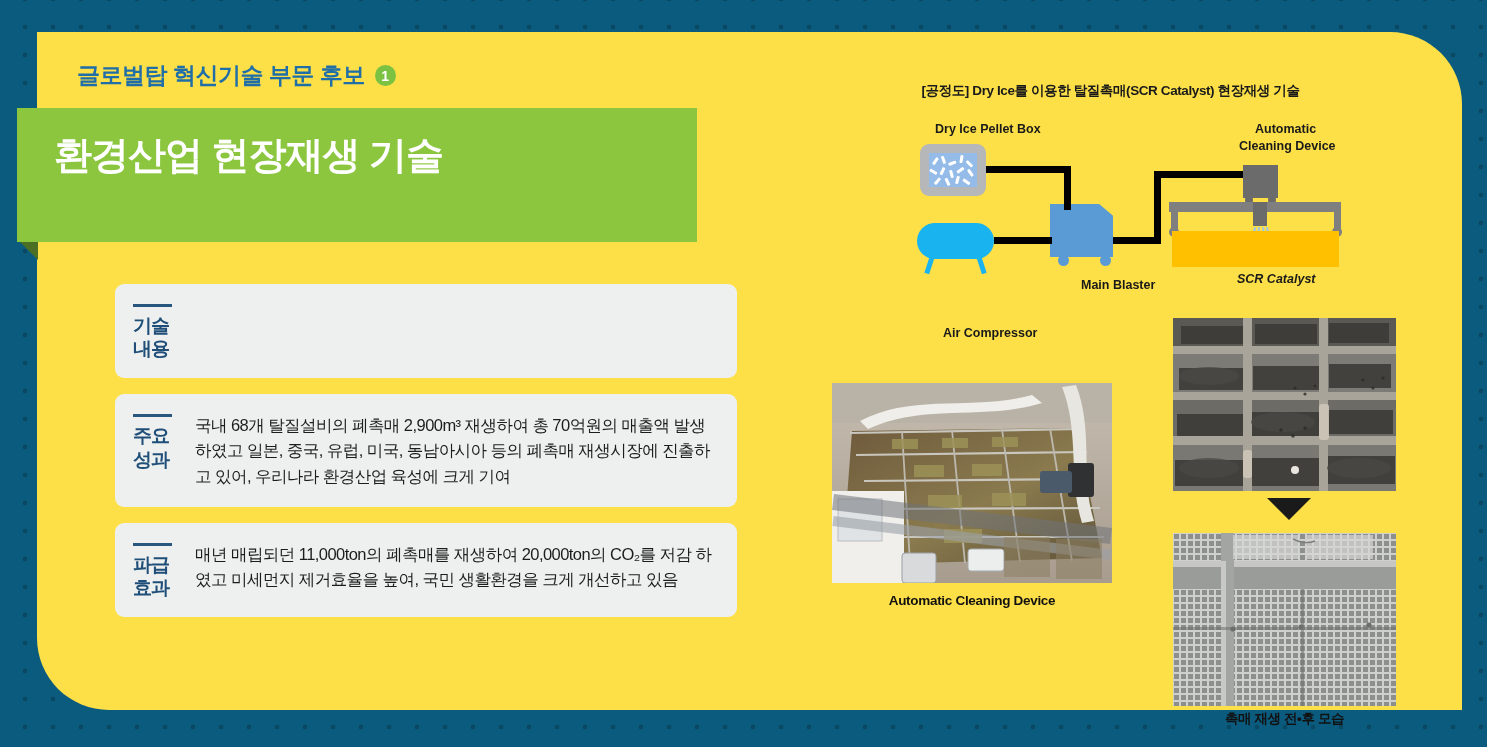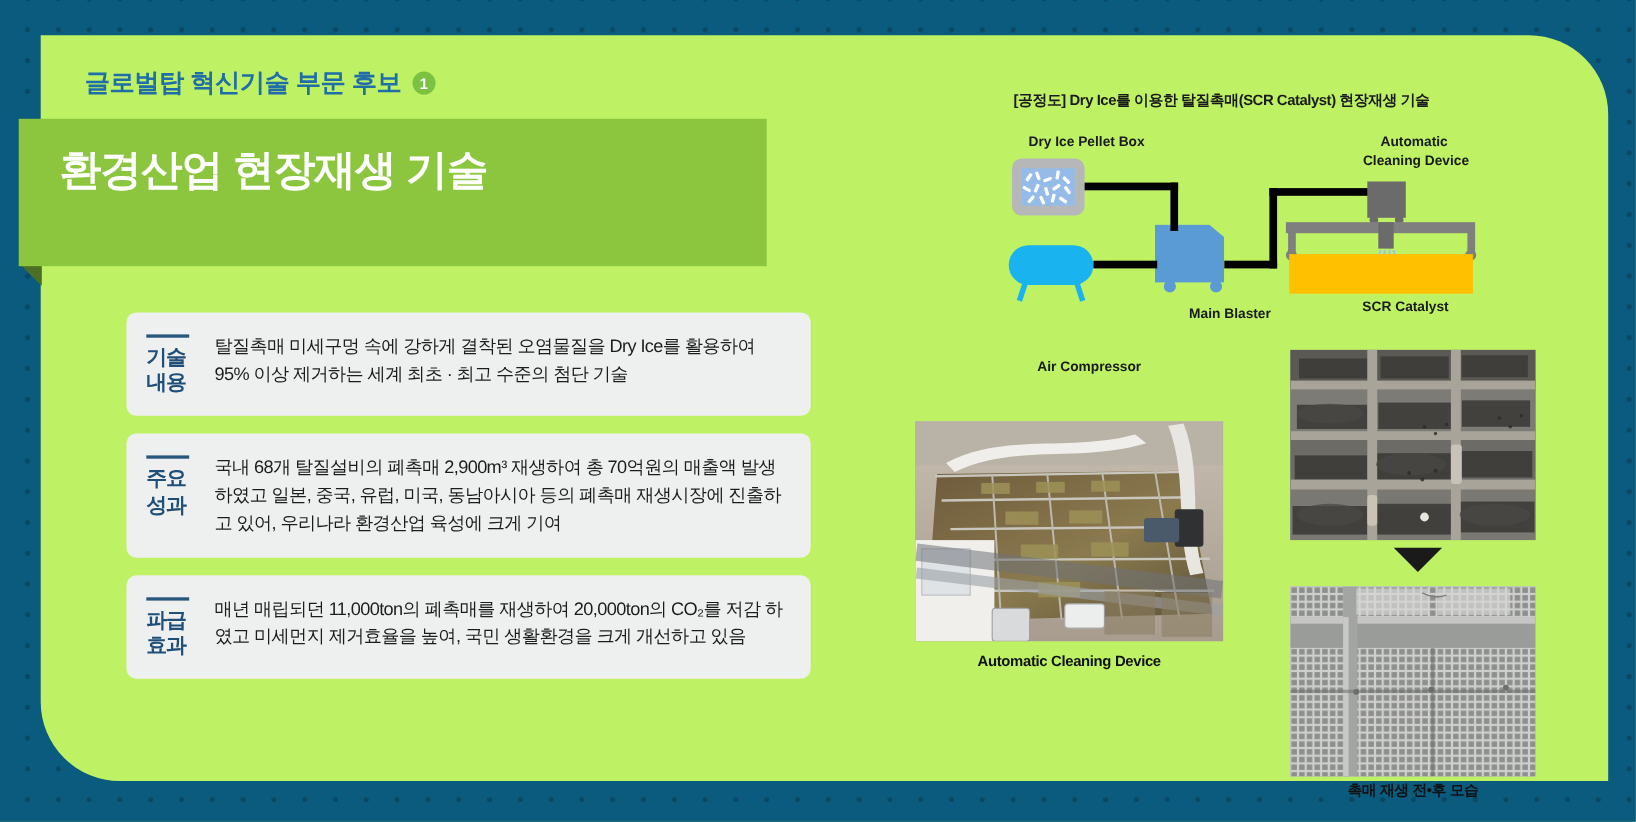--- a/index.html
+++ b/index.html
@@ -15,21 +15,21 @@
     background-color:#0b5b7e;
     background-image:radial-gradient(circle, #0a4963 2.2px, rgba(0,0,0,0) 2.6px);
     background-size:28px 28px;
     background-position:11px 13px;
   }
   
   #white-card{
     position:absolute;
     left:37px; top:32px;
     width:1425px; height:678px;
-    background:#bef264;
+    background:#fde047;
     border-top-right-radius:72px;
     border-bottom-left-radius:72px;
   }
   
   #left-col{ position:absolute; left:0; top:0; width:740px; height:678px; }
 
   #eyebrow{
     position:absolute; left:40px; top:28px;
     display:flex; align-items:center; gap:10px;
   }
@@ -191,21 +191,20 @@
     </div>
 
     <div id="rows">
 
       <div class="row">
         <div class="row-label">
           <div class="bar"></div>
           <div class="lbl">기술</div>
           <div class="lbl">내용</div>
         </div>
-        <div class="row-body">탈질촉매 미세구멍 속에 강하게 결착된 오염물질을 Dry Ice를 활용하여 95% 이상 제거하는 세계 최초 · 최고 수준의 첨단 기술</div>
       </div>
 
       <div class="row">
         <div class="row-label">
           <div class="bar"></div>
           <div class="lbl">주요</div>
           <div class="lbl">성과</div>
         </div>
         <div class="row-body">국내 68개 탈질설비의 폐촉매 2,900m³ 재생하여 총 70억원의 매출액 발생 하였고 일본, 중국, 유럽, 미국, 동남아시아 등의 폐촉매 재생시장에 진출하고 있어, 우리나라 환경산업 육성에 크게 기여</div>
       </div>
@@ -226,21 +225,21 @@
 
     <div id="diagram-title">[공정도] Dry Ice를 이용한 탈질촉매(SCR Catalyst) 현장재생 기술</div>
 
     <div id="diagram">
 
       <div class="cap" style="left:0px; top:12px;">Dry Ice Pellet Box</div>
       <div class="cap" style="left:8px; top:168px;margin-top:48px;">Air Compressor</div>
       <div class="cap" style="left:146px; top:168px;">Main Blaster</div>
       <div class="cap" style="left:320px; top:12px; width:96px; text-align:left;">Automatic</div>
       <div class="cap" style="left:304px; top:29px; width:128px; text-align:right;">Cleaning  Device</div>
-      <div class="cap" style="left:302px; top:162px; width:120px; text-align:right;">SCR Catalyst</div>
+      <div class="cap" style="left:302px; top:162px; width:120px; text-align:left;font-style:italic;">SCR Catalyst</div>
 
       <div id="pellet-box">
         <div id="pellet-inner">
           <i style="left:5px;  top:4px;  transform:rotate(35deg);"></i>
           <i style="left:13px; top:3px;  transform:rotate(-20deg);"></i>
           <i style="left:22px; top:6px;  transform:rotate(70deg);"></i>
           <i style="left:31px; top:2px;  transform:rotate(10deg);"></i>
           <i style="left:39px; top:7px;  transform:rotate(-45deg);"></i>
           <i style="left:3px;  top:15px; transform:rotate(-60deg);"></i>
           <i style="left:12px; top:14px; transform:rotate(25deg);"></i>

